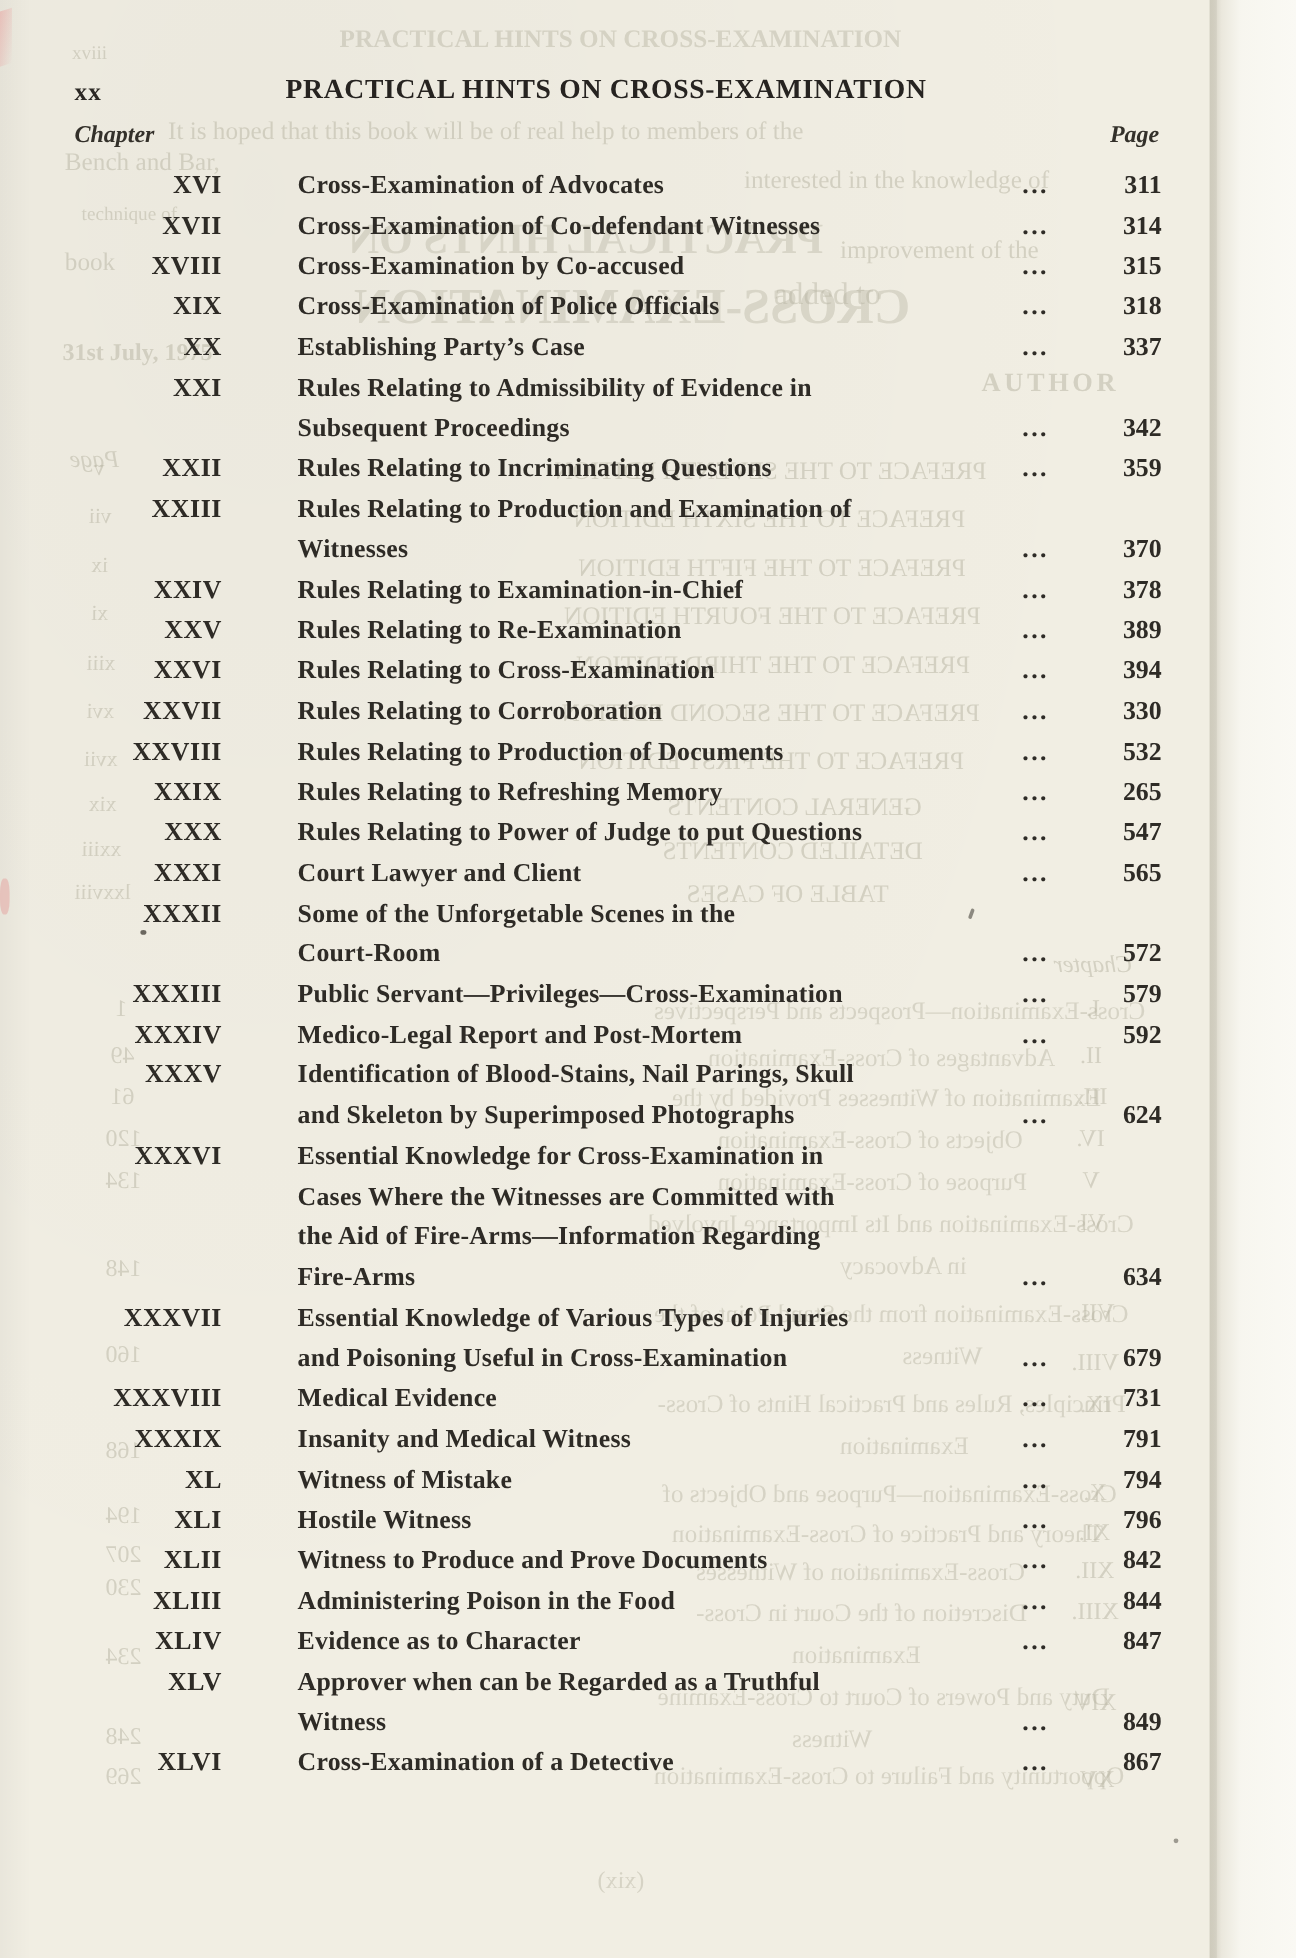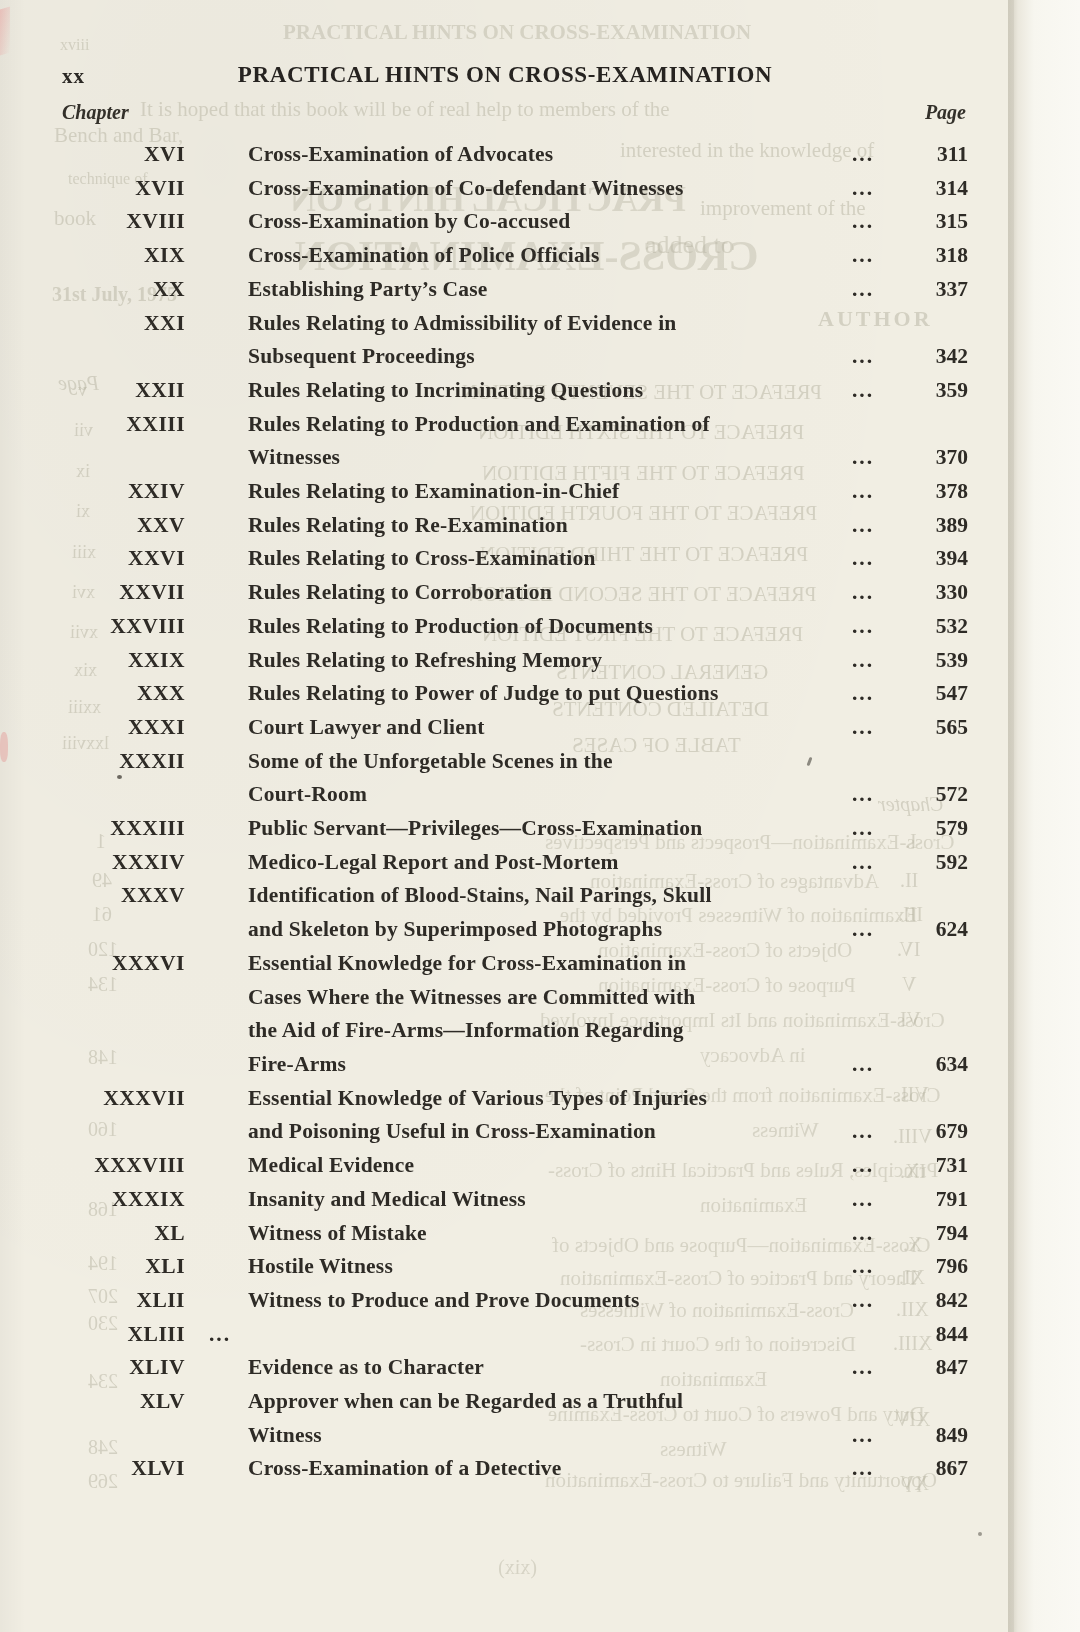--- a/index.html
+++ b/index.html
@@ -241,21 +241,21 @@
     <span class="num">XXVIII</span>
     <span class="title">Rules Relating to Production of Documents</span>
     <span class="dots">...</span>
     <span class="pg">532</span>
   </div>
 
   <div class="toc-row">
     <span class="num">XXIX</span>
     <span class="title">Rules Relating to Refreshing Memory</span>
     <span class="dots">...</span>
-    <span class="pg">539</span>
+    <span class="pg">265</span>
   </div>
 
   <div class="toc-row">
     <span class="num">XXX</span>
     <span class="title">Rules Relating to Power of Judge to put Questions</span>
     <span class="dots">...</span>
     <span class="pg">547</span>
   </div>
 
   <div class="toc-row">
@@ -343,20 +343,21 @@
 
   <div class="toc-row">
     <span class="num">XLII</span>
     <span class="title">Witness to Produce and Prove Documents</span>
     <span class="dots">...</span>
     <span class="pg">842</span>
   </div>
 
   <div class="toc-row">
     <span class="num">XLIII</span>
+    <span class="title">Administering Poison in the Food</span>
     <span class="dots">...</span>
     <span class="pg">844</span>
   </div>
 
   <div class="toc-row">
     <span class="num">XLIV</span>
     <span class="title">Evidence as to Character</span>
     <span class="dots">...</span>
     <span class="pg">847</span>
   </div>

